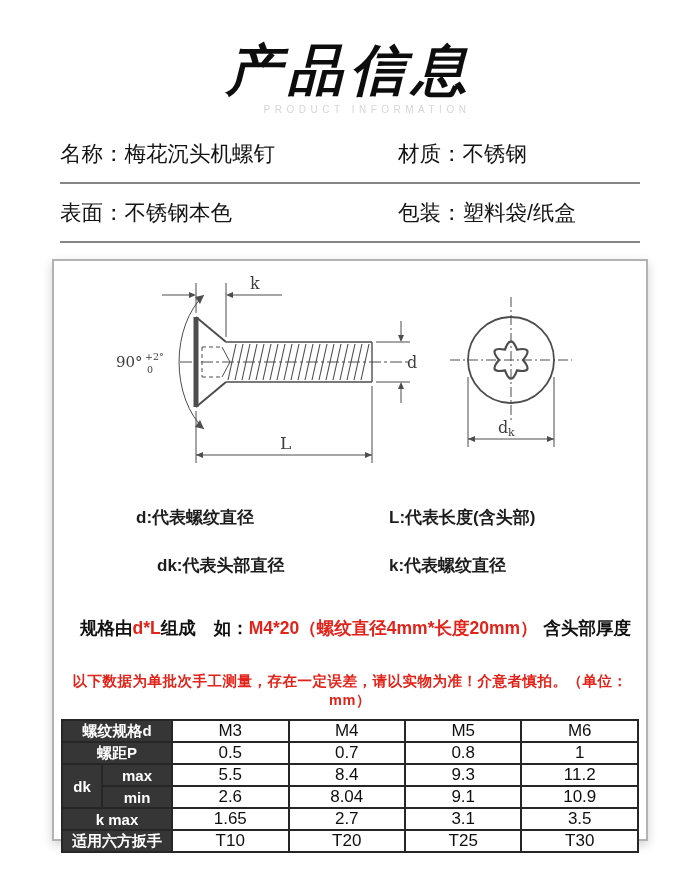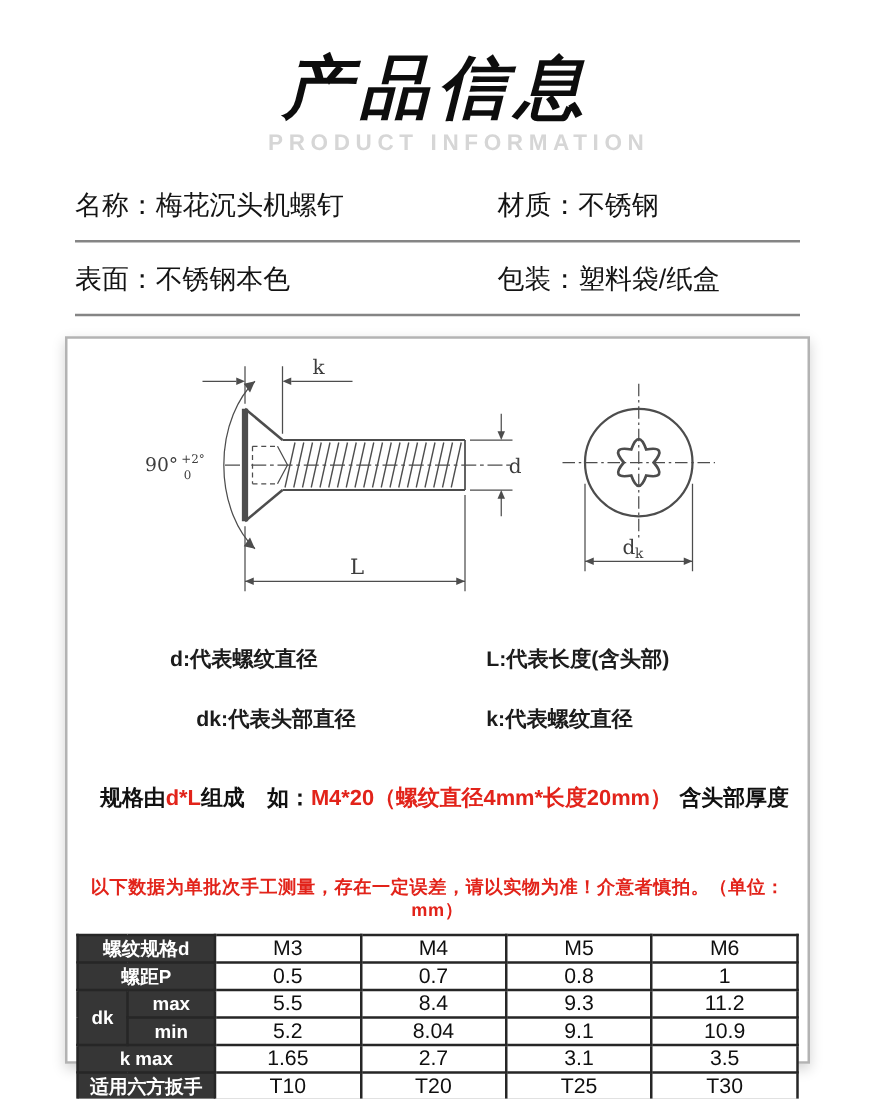--- a/index.html
+++ b/index.html
@@ -8,21 +8,21 @@
     font-family:"Liberation Sans",sans-serif;
   }
   
   .header{text-align:center;padding-top:38px;}
   .title{
     font-size:55px;font-weight:900;letter-spacing:7px;color:#0d0d0d;
     line-height:64px;
     font-style:italic;
   }
   .subtitle{
-    margin-top:2px;font-size:18px;font-weight:700;letter-spacing:4.5px;
+    margin-top:2px;font-size:10px;font-weight:400;letter-spacing:4.5px;
     color:var(--subtitle-gray,#d6d6d6);
     padding-left:34px;
   }
   
   .info{margin:10px 60px 0 60px;}
   .info-row{
     display:flex;align-items:center;height:57px;
     border-bottom:2px solid var(--divider,#858585);
     font-size:21.5px;color:#141414;
   }
@@ -51,21 +51,21 @@
   .legend-row .a{position:absolute;left:82px;}
   .legend-row.r2 .a{left:103px;}
   .legend-row .b{position:absolute;left:335px;}
   
   .spec{margin:40px 0 0 26px;font-size:17.5px;font-weight:bold;color:#111;white-space:nowrap;}
   .spec .red{color:var(--red,#e2231a);}
   .spec .gap{display:inline-block;width:18px;}
   .spec .gap2{display:inline-block;width:6px;}
   
   .notice{
-    margin-top:50px;text-align:center;font-size:14.5px;font-weight:bold;
+    margin-top:32px;text-align:center;font-size:14.5px;font-weight:bold;
     color:var(--red,#e2231a);letter-spacing:.5px;
   }
   
   table.spec-table{
     margin:9px 7px 0;width:578px;border-collapse:collapse;table-layout:fixed;
   }
   table.spec-table th,table.spec-table td{
     border:2px solid #262626;height:20px;padding:0;text-align:center;vertical-align:middle;
   }
   table.spec-table th{
@@ -237,21 +237,21 @@
         <tr data-name="table-row-dk-max">
           <th rowspan="2" data-name="row-label-dk">dk</th>
           <th data-name="row-label-max">max</th>
           <td data-name="table-cell">5.5</td>
           <td data-name="table-cell">8.4</td>
           <td data-name="table-cell">9.3</td>
           <td data-name="table-cell">11.2</td>
         </tr>
         <tr data-name="table-row-dk-min">
           <th data-name="row-label-min">min</th>
-          <td data-name="table-cell">5.2</td>
+          <td data-name="table-cell">2.6</td>
           <td data-name="table-cell">8.04</td>
           <td data-name="table-cell">9.1</td>
           <td data-name="table-cell">10.9</td>
         </tr>
         <tr data-name="table-row-k-max">
           <th colspan="2" data-name="row-label-k-max">k max</th>
           <td data-name="table-cell">1.65</td>
           <td data-name="table-cell">2.7</td>
           <td data-name="table-cell">3.1</td>
           <td data-name="table-cell">3.5</td>

